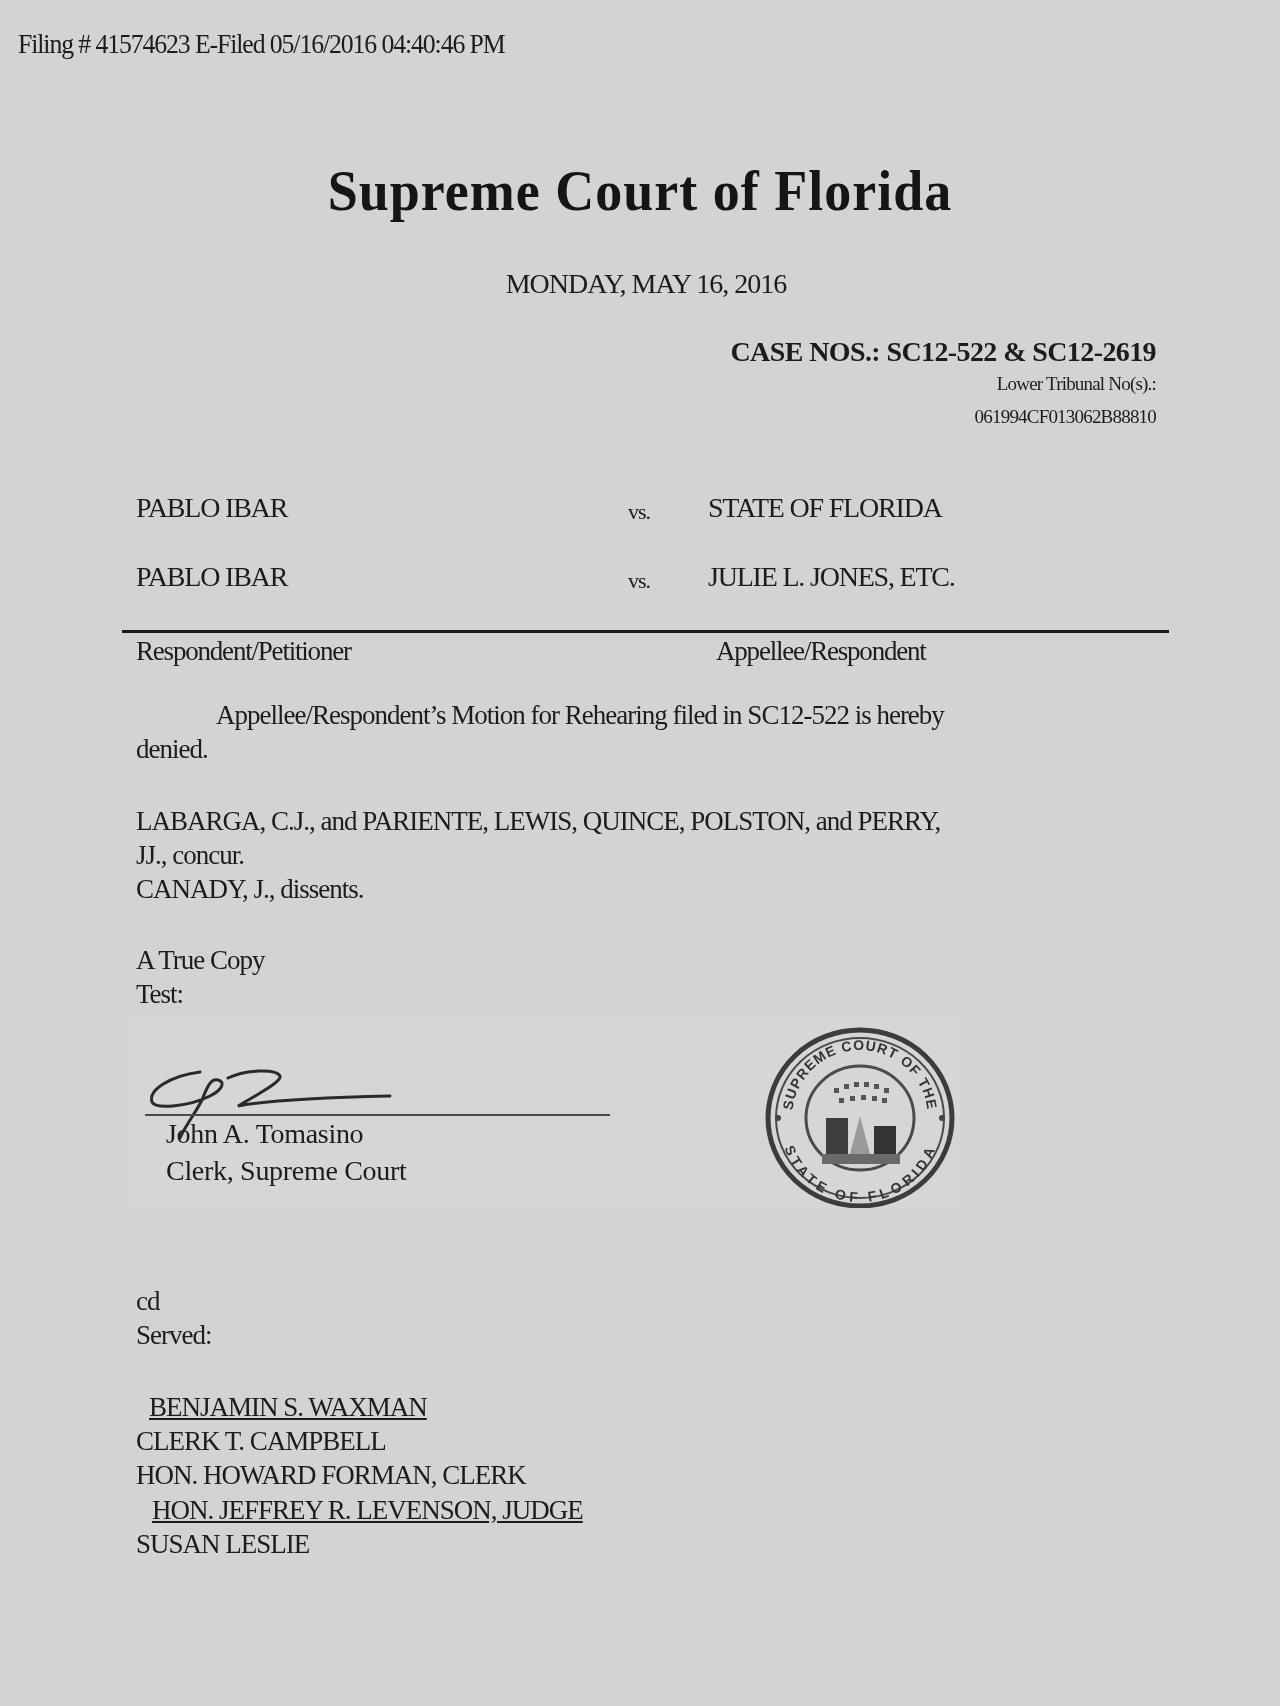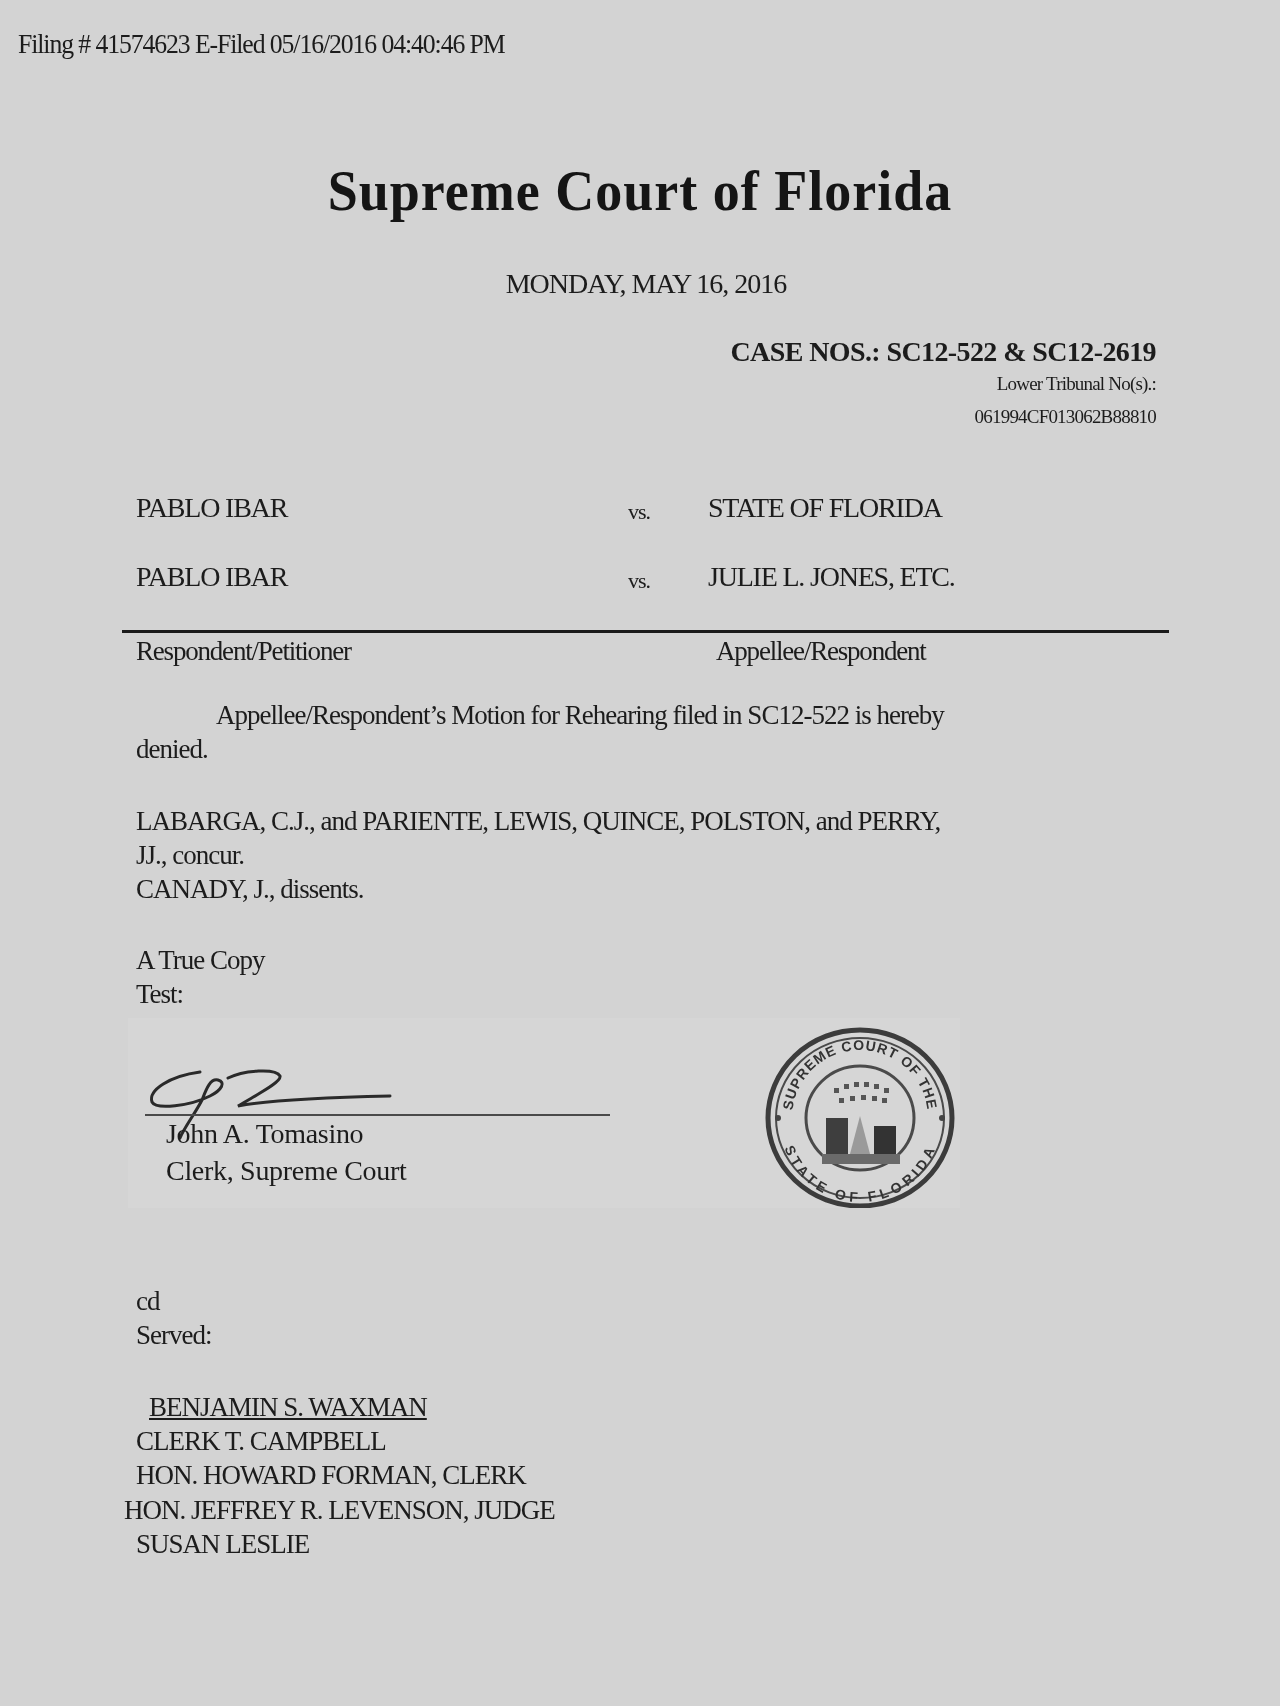--- a/index.html
+++ b/index.html
@@ -161,15 +161,15 @@
   <rect x="58" y="136" width="78" height="10" fill="#6a6a6a"></rect>
 </svg>
 
 <div class="abs line" style="left:136px; top:1286px;">cd</div>
 <div class="abs line" style="left:136px; top:1320px;">Served:</div>
 
 <div>
   <div class="abs line" style="left:149px; top:1392px;text-decoration:underline;">BENJAMIN S. WAXMAN</div>
   <div class="abs line" style="left:136px; top:1426px;">CLERK T. CAMPBELL</div>
   <div class="abs line" style="left:136px; top:1460px;">HON. HOWARD FORMAN, CLERK</div>
-  <div class="abs line" style="left:124px; top:1495px;">HON. JEFFREY R. LEVENSON, JUDGE</div>
+  <div class="abs line" style="left:152px; top:1495px;text-decoration:underline;">HON. JEFFREY R. LEVENSON, JUDGE</div>
   <div class="abs line" style="left:136px; top:1529px;">SUSAN LESLIE</div>
 </div>
 
 </body></html>

